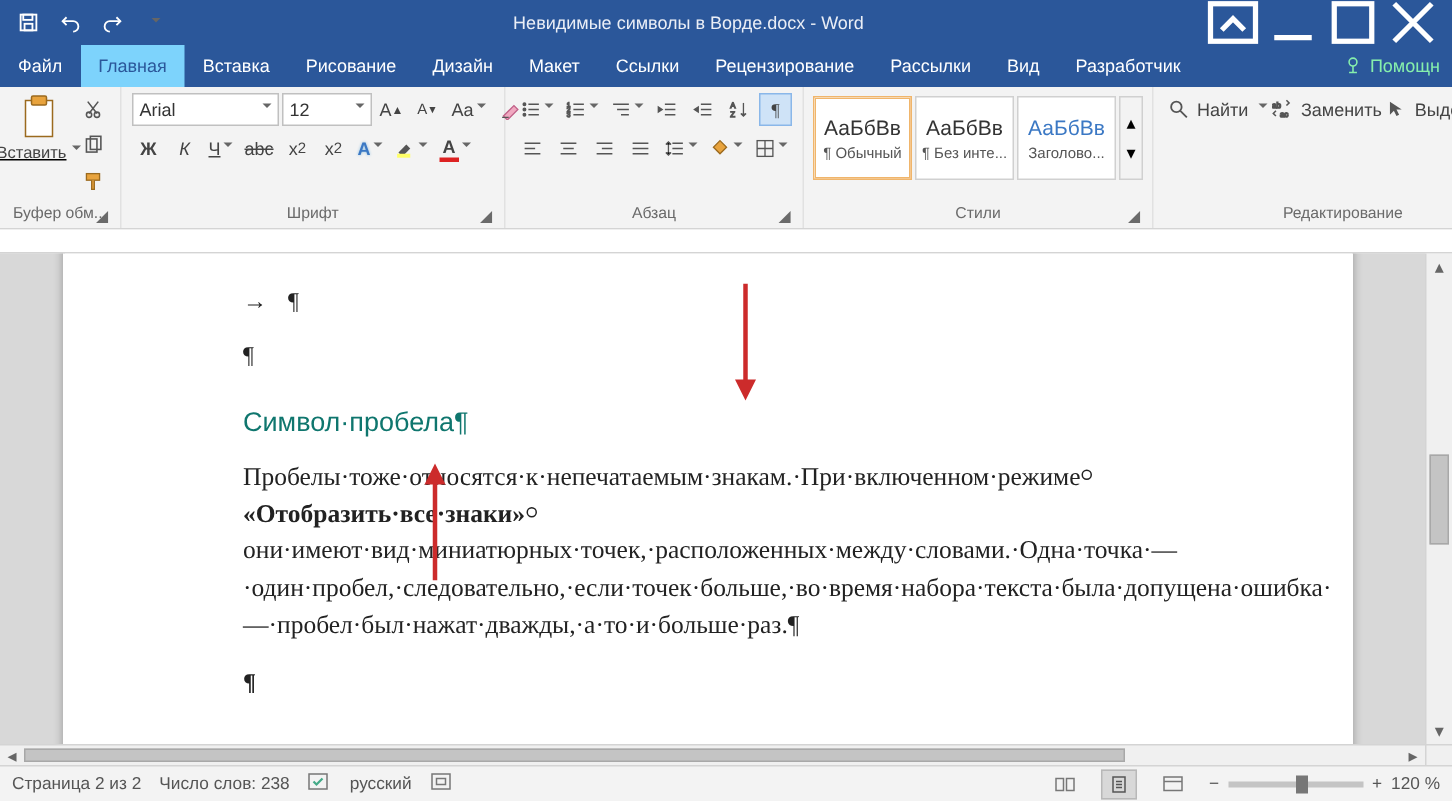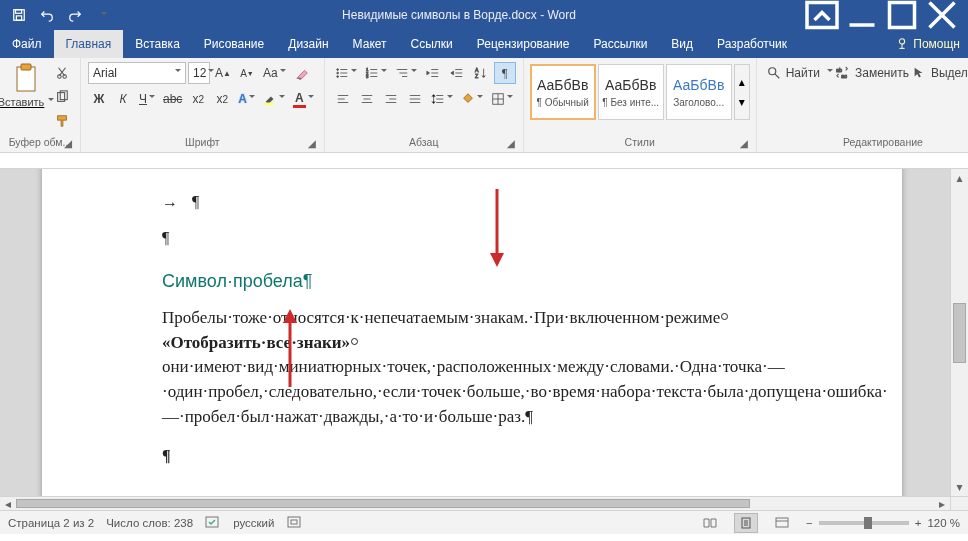--- a/index.html
+++ b/index.html
@@ -8,43 +8,43 @@
 .titlebar { height: 30px; background: #2b579a; color: #fff; display: flex; align-items: center; padding: 0 6px; }
 .titlebar .qat { display: flex; align-items: center; gap: 2px; }
 .titlebar .qat-btn { width: 26px; height: 24px; display: flex; align-items: center; justify-content: center; color: #fff; }
 .titlebar .qat-btn svg { width: 14px; height: 14px; }
 .titlebar .title { flex: 1; text-align: center; font-size: 12px; color: #eaeef6; }
 .titlebar .winbtns { display: flex; }
 .titlebar .winbtn { width: 40px; height: 30px; display: flex; align-items: center; justify-content: center; color: #fff; }
 
 .tabbar { height: 28px; background: #2b579a; display: flex; align-items: stretch; color: #fff; }
 .tabbar .tab { padding: 0 12px; display: flex; align-items: center; font-size: 12px; color: #fff; cursor: default; }
-.tabbar .tab.active { background: #e5e5e5; color: #2b579a; }
+.tabbar .tab.active { background: #7dd3fc; color: #2b579a; }
 .tabbar .spacer { flex: 1; }
-.tabbar .help { padding: 0 8px; display: flex; align-items: center; gap: 4px; color: #fef9c3; font-size: 12px; }
+.tabbar .help { padding: 0 8px; display: flex; align-items: center; gap: 4px; color: #86efac; font-size: 12px; }
 .tabbar .help svg { width: 14px; height: 14px; }
 
 .ribbon { height: 95px; background: #f3f3f3; border-bottom: 1px solid #d4d4d4; display: flex; }
 .group { border-right: 1px solid #e1e1e1; display: flex; flex-direction: column; padding: 2px 4px 0 4px; }
 .group-body { flex: 1; display: flex; align-items: flex-start; }
 .group-label { height: 16px; font-size: 10.5px; color: #6a6a6a; text-align: center; position: relative; }
 .group-label .launcher { position: absolute; right: 2px; top: 1px; width: 12px; height: 12px; }
 
 .bigbtn { width: 44px; display: flex; flex-direction: column; align-items: center; padding-top: 2px; gap: 2px; text-decoration: underline; }
 .bigbtn .icon { width: 32px; height: 32px; display: flex; align-items: center; justify-content: center; }
 .bigbtn .lbl { font-size: 11px; color: #444; display:flex; align-items:center; gap:2px; }
 
 .col { display: flex; flex-direction: column; gap: 2px; padding: 2px 3px; }
 .row { display: flex; align-items: center; gap: 2px; }
 .smbtn { min-width: 22px; height: 22px; display: flex; align-items: center; justify-content: center; color: #444; border: 1px solid transparent; padding: 0 2px; }
 .smbtn.active { background: #cfe3f7; border-color: #8ab7e9; }
 .smbtn svg { width: 14px; height: 14px; }
 .combo { height: 22px; border: 1px solid #c0c0c0; background: #fff; display: flex; align-items: center; padding: 0 4px; font-size: 12px; color: #333; }
 .combo.font { width: 98px; }
-.combo.size { width: 22px; }
+.combo.size { width: 60px; }
 .combo .caret { margin-left: auto; }
 
 .styles { display: flex; align-items: flex-start; padding: 4px 2px; gap: 2px; }
 .style-card { width: 66px; height: 56px; border: 1px solid #d0d0d0; background: #fff; display: flex; flex-direction: column; align-items: center; justify-content: center; }
 .style-card.sel { border-color: #f0b56b; box-shadow: inset 0 0 0 1px #f0b56b; }
 .style-card .samp { font-size: 14px; color: #333; }
 .style-card .samp.blue { color: #3b78c4; }
 .style-card .name { font-size: 10px; color: #555; margin-top: 4px; white-space: nowrap; overflow: hidden; text-overflow: ellipsis; max-width: 60px; }
 .styles .more { width: 16px; height: 56px; border: 1px solid #d0d0d0; background: #f3f3f3; display: flex; flex-direction: column; align-items: center; justify-content: center; gap: 6px; }
 

